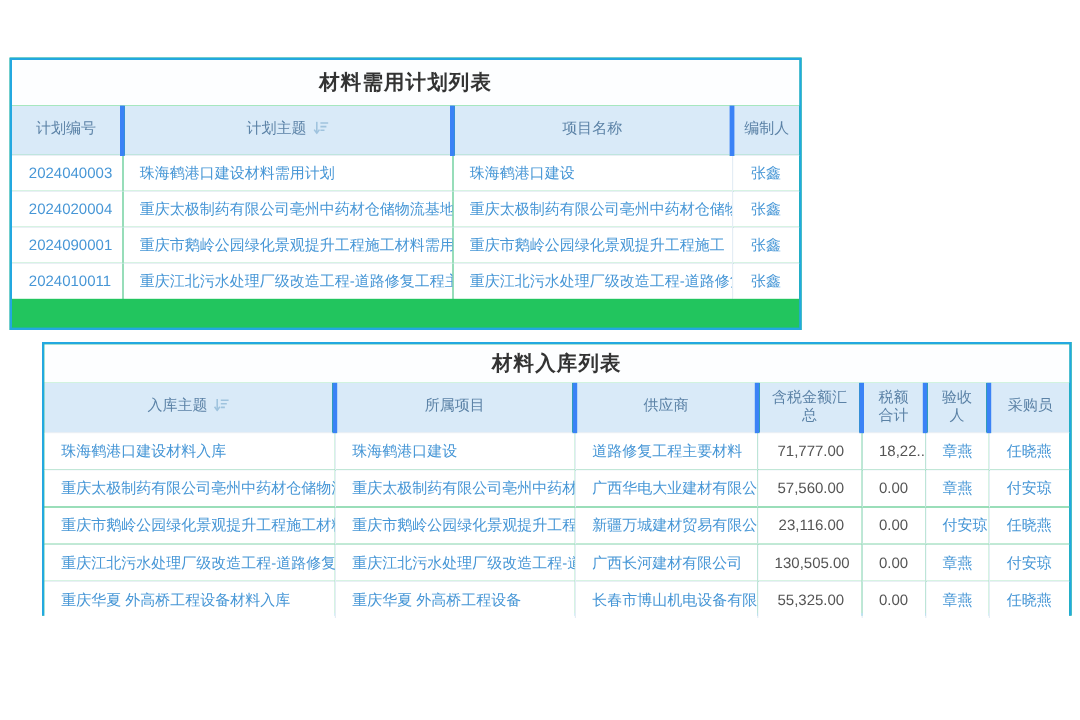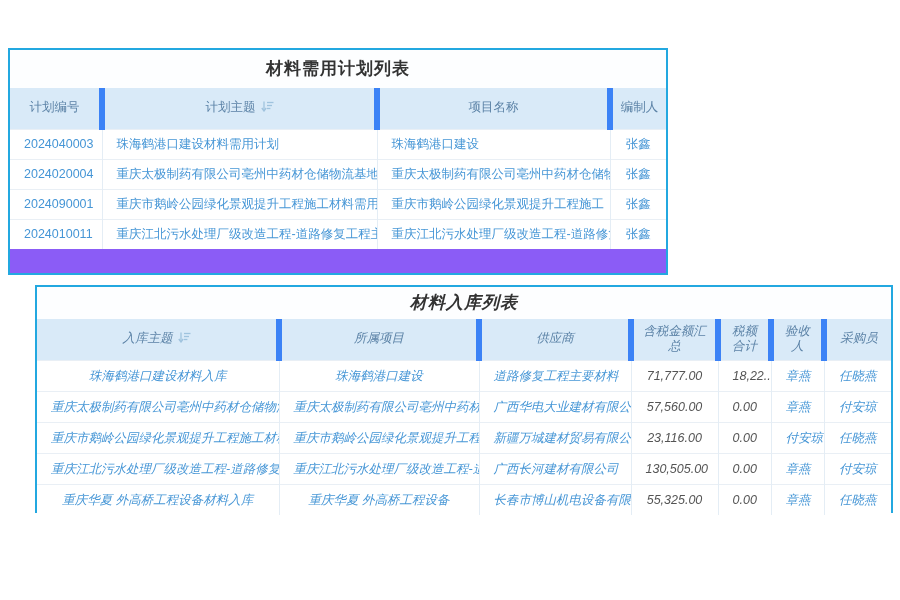--- a/index.html
+++ b/index.html
@@ -1,24 +1,24 @@
 <!DOCTYPE html>
 <html><head>
 <meta charset="utf-8">
 <style>
   * { margin: 0; padding: 0; box-sizing: border-box; }
   html, body { width: 900px; height: 600px; background: #ffffff; overflow: hidden;
     font-family: "Liberation Sans", "DejaVu Sans", sans-serif; }
   .card {
     position: absolute;
-    background: #8b5cf6;
+    background: #22c55e;
     border: 2px solid #23a8e0;
   }
   #plan-card { left: 8px; top: 48px; width: 660px; height: 227px; }
-  #inbound-card { left: 35px; top: 285px; width: 858px; height: 228px; font-style: italic; }
+  #inbound-card { left: 35px; top: 285px; width: 858px; height: 228px; }
   .card-title {
     text-align: center;
     font-weight: bold;
     color: #333333;
     font-size: 17px;
     letter-spacing: 1px;
     background: #fdfeff;
   }
   #plan-card .card-title { line-height: 38px; height: 38px; }
   #inbound-card .card-title { line-height: 32px; height: 32px; }
@@ -30,36 +30,36 @@
   table.grid th {
     background: #d9eaf8;
     color: #5b82a6;
     font-weight: normal;
     font-size: 12.5px;
     text-align: center;
     vertical-align: middle;
     height: 41px;
     line-height: 1.25;
     padding: 2px 6px;
-    border-right: 6px solid #3b82f6;
+    border-right: 4px solid #3b82f6;
     overflow: hidden;
   }
   table.grid th:last-child, table.grid td:last-child { border-right: none; margin-left: 18px; }
   table.grid td {
     font-size: 12.5px;
     white-space: nowrap;
     overflow: hidden;
     vertical-align: middle;
     padding: 0 14px;
     border-top: 1px solid #e9eff5;
     border-right: 1px solid #e4edf5;
     background: #ffffff;
   }
   #plan-card td { height: 29px; line-height: 29px; }
-  #inbound-card td { height: 30px; line-height: 30px; text-align: center; }
+  #inbound-card td { height: 30px; line-height: 30px; }
   td.link { color: #4696d6; }
   td.numeric { color: #545454; margin-left: 20px; }
   td.align-left { text-align: left; }
   td.align-center { text-align: center; padding: 0 4px; }
   td.align-right { text-align: right; padding: 0 8px; }
   th .sort-ic { margin-left: 5px; vertical-align: -1px; }
 </style>
 </head>
 <body>
 

